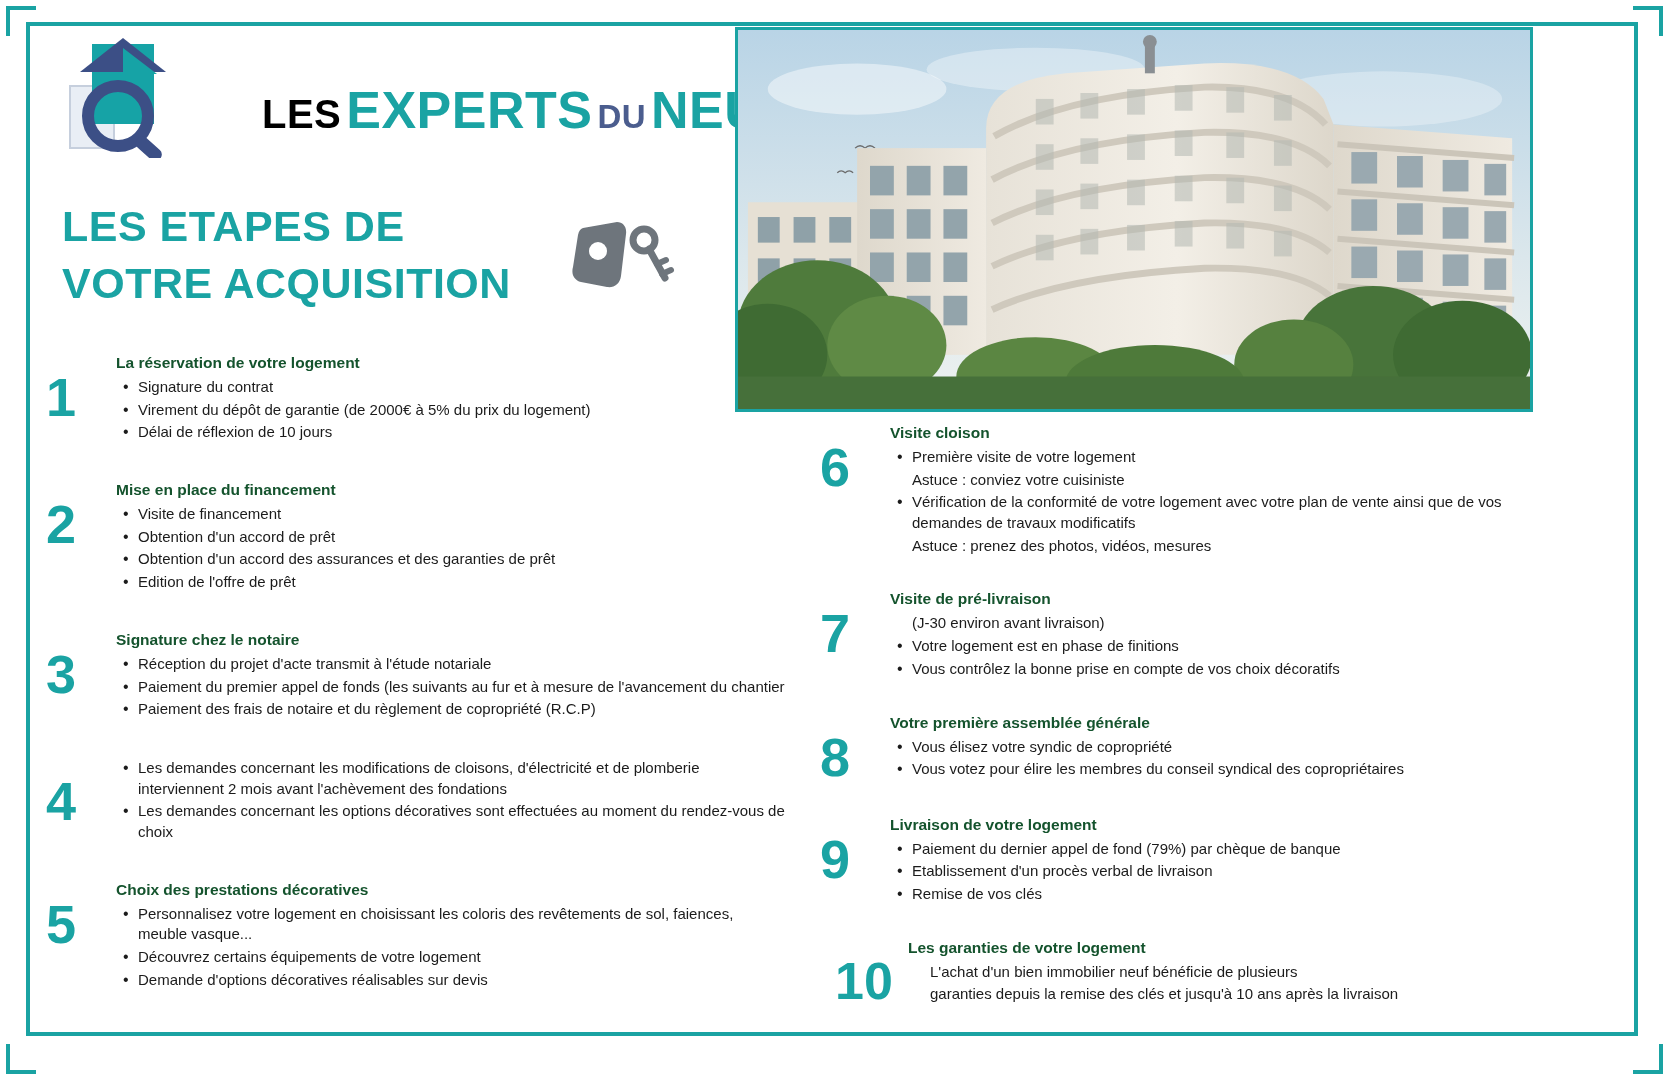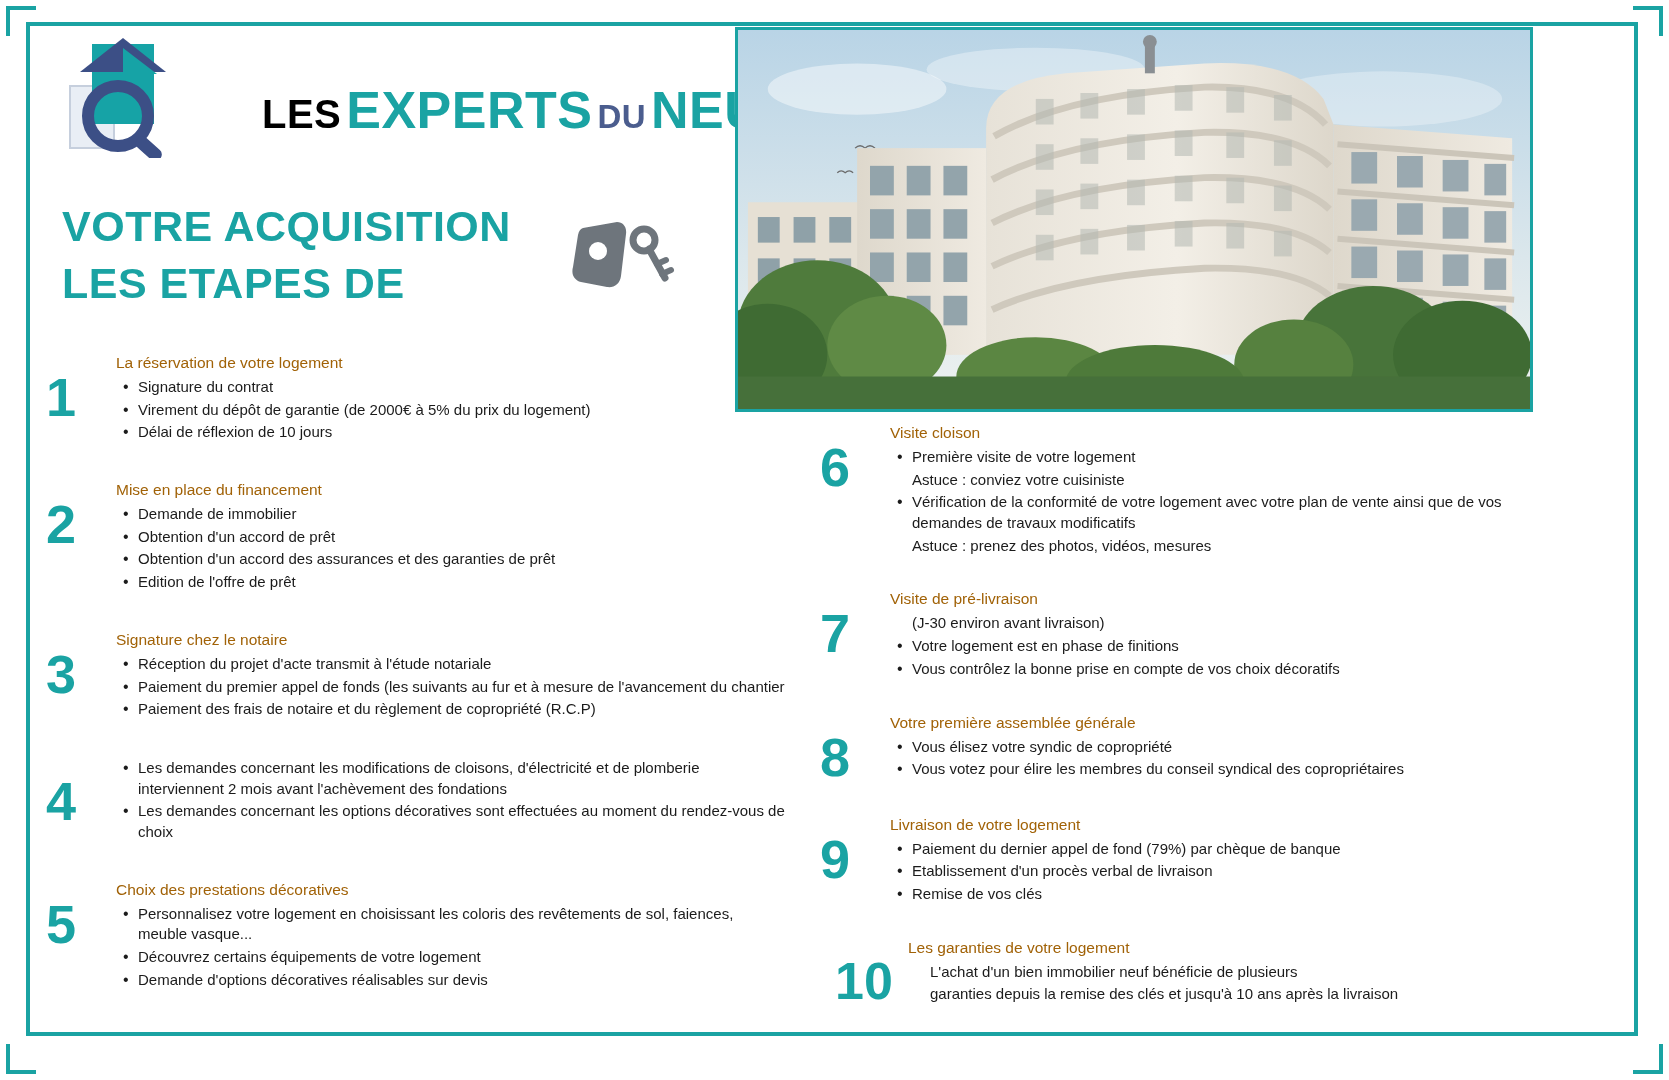--- a/index.html
+++ b/index.html
@@ -131,22 +131,22 @@
     line-height: 1;
     width: 70px;
     flex: 0 0 70px;
     text-align: left;
     padding-top: 18px;
   }
   .step-num.wide { font-size: 52px; width: 88px; flex-basis: 88px; text-align: center; }
   .step-body { flex: 1 1 auto; padding-top: 2px; }
   .step-title {
     font-size: 15.5px;
-    font-weight: normal;
-    color: #a16207;
+    font-weight: bold;
+    color: #14532d;
     margin-bottom: 5px;
   }
   .step-list {
     margin: 0;
     padding: 0 0 0 22px;
     list-style: none;
   }
   .step-list li {
     position: relative;
     font-size: 15px;
@@ -191,22 +191,22 @@
   </div>
   <div class="logo-text">
     <span class="les">LES</span>
     <span class="experts">EXPERTS</span>
     <span class="du">DU</span>
     <span class="neuf">NEUF</span>
   </div>
 </div>
 
 <div class="main-title">
+  <div>LES ETAPES DE</div>
   <div>VOTRE ACQUISITION</div>
-  <div>LES ETAPES DE</div>
 </div>
 
 <div class="keys-icon">
   <svg viewBox="0 0 110 80" xmlns="http://www.w3.org/2000/svg">
     <path d="M18 10 L52 4 C58 4 62 9 61 16 L56 58 C55 66 49 70 42 69 L16 64 C9 62 6 56 8 49 L13 17 C14 13 15 11 18 10 Z" fill="#6e757c"></path>
     <circle cx="33" cy="33" r="9" fill="#ffffff"></circle>
     <circle cx="79" cy="22" r="11" fill="none" stroke="#6e757c" stroke-width="7"></circle>
     <path d="M84 31 L100 60" stroke="#6e757c" stroke-width="7" stroke-linecap="round"></path>
     <path d="M92 46 L101 42" stroke="#6e757c" stroke-width="6" stroke-linecap="round"></path>
     <path d="M97 56 L106 52" stroke="#6e757c" stroke-width="6" stroke-linecap="round"></path>
@@ -355,21 +355,21 @@
         <li class="bulleted">Délai de réflexion de 10 jours</li>
       </ul>
     </div>
   </div>
 
   <div class="step">
     <div class="step-num">2</div>
     <div class="step-body">
       <div class="step-title">Mise en place du financement</div>
       <ul class="step-list">
-        <li class="bulleted">Demande de immobilier</li>
+        <li class="bulleted">Visite de financement</li>
         <li class="bulleted">Obtention d'un accord de prêt</li>
         <li class="bulleted">Obtention d'un accord des assurances et des garanties de prêt</li>
         <li class="bulleted">Edition de l'offre de prêt</li>
       </ul>
     </div>
   </div>
 
   <div class="step">
     <div class="step-num">3</div>
     <div class="step-body">

